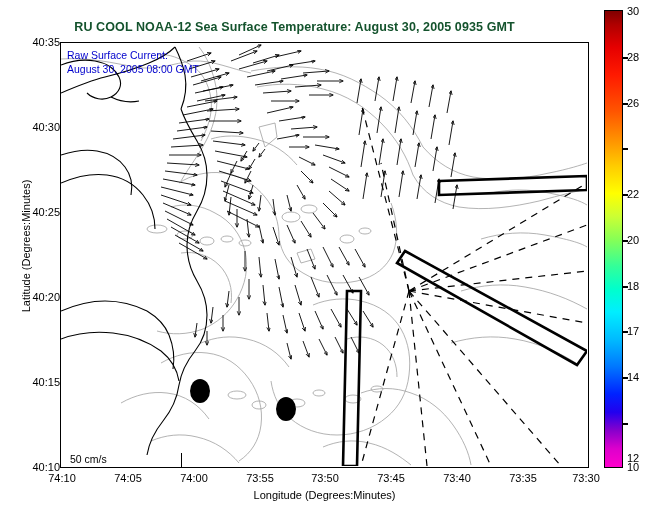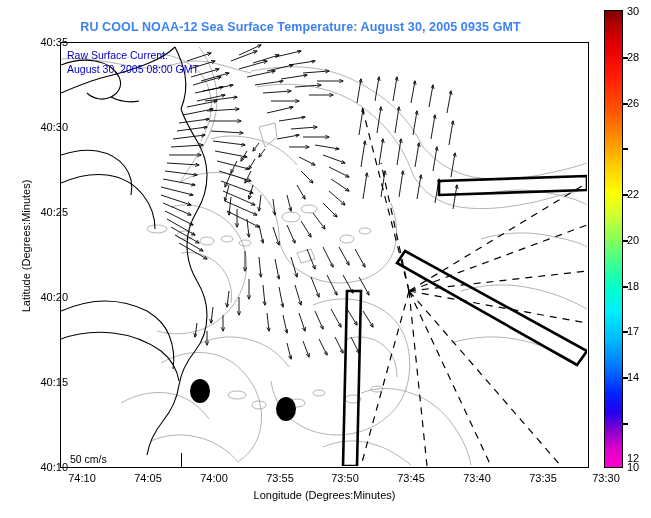--- a/index.html
+++ b/index.html
@@ -3,34 +3,34 @@
 <meta charset="utf-8">
 <style>
   html,body{margin:0;padding:0;background:#ffffff;}
   body{width:651px;height:518px;position:relative;overflow:hidden;
        font-family:"Liberation Sans",sans-serif;}
 
   #stage{position:absolute;left:0;top:0;width:651px;height:518px;}
 
   
   .title{position:absolute;left:0;top:20px;width:589px;text-align:center;
-         color:#3b82f6;font-weight:bold;font-size:12.5px;letter-spacing:.1px;
-         white-space:nowrap;padding-left:6px;}
+         color:#14532d;font-weight:bold;font-size:12.5px;letter-spacing:.1px;
+         white-space:nowrap;}
 
   
   .frame{position:absolute;left:60px;top:42px;width:529px;height:426px;
          border:1.5px solid #000;box-sizing:border-box;background:#fff;
          overflow:hidden;}
   .plotsvg{position:absolute;left:0;top:0;}
 
   
   .ytick{position:absolute;right:0;width:52px;text-align:right;font-size:11px;
          color:#000;white-space:nowrap;}
-  .yticks{position:absolute;left:12px;top:0;width:56px;height:430px;}
-  .xticks{position:absolute;left:0;top:0;width:629px;height:518px;margin-left:20px;}
+  .yticks{position:absolute;left:4px;top:0;width:56px;height:430px;}
+  .xticks{position:absolute;left:0;top:0;width:629px;height:518px;}
   .xtick{position:absolute;top:472px;font-size:11px;color:#000;
          white-space:nowrap;transform:translateX(-50%);}
 
   .xlabel{position:absolute;left:60px;top:489px;width:529px;text-align:center;
           font-size:11px;color:#000;}
   .ylabel{position:absolute;left:-74px;top:240px;width:200px;text-align:center;
           font-size:11px;color:#000;transform:rotate(-90deg);
           transform-origin:50% 50%;}
 
   

